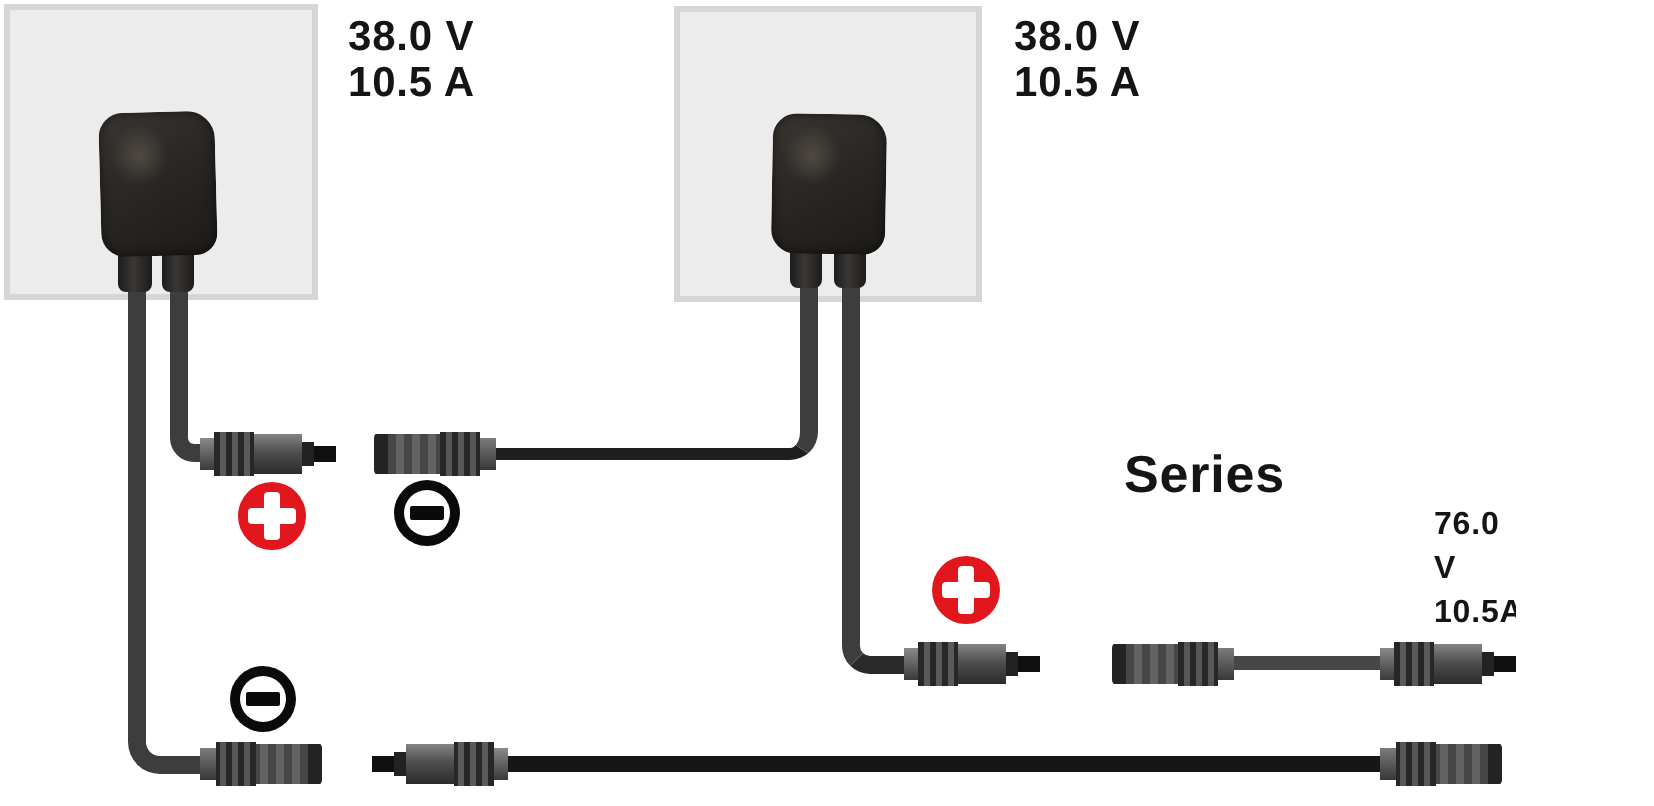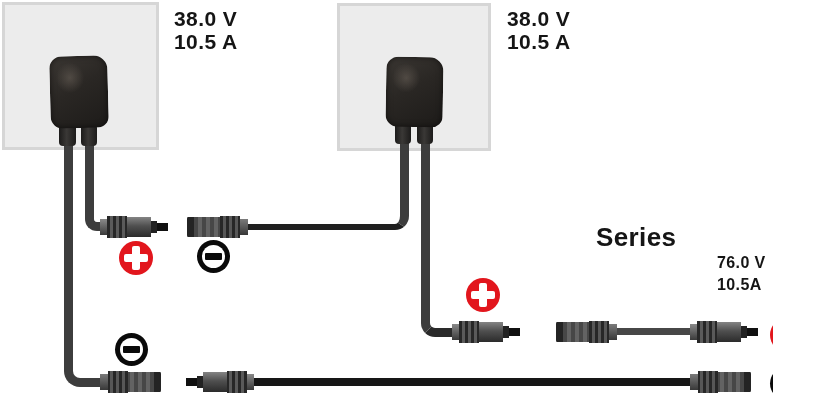--- a/index.html
+++ b/index.html
@@ -1,19 +1,18 @@
 <!DOCTYPE html>
 <html><head>
 <meta charset="utf-8">
 <style>
   html,body{margin:0;padding:0;background:#ffffff;}
   .stage{
     position:relative;width:758px;height:403px;background:#ffffff;overflow:hidden;
     font-family:"Liberation Sans", sans-serif;
-    padding-left:15px;
   }
   
   .panel{
     position:absolute;background:#ececec;border:3px solid #d6d6d6;
   }
   
   .jbox{
     position:absolute;
     background:
       radial-gradient(closest-side at 35% 30%, rgba(120,110,100,.45), rgba(0,0,0,0) 70%),
@@ -108,19 +107,19 @@
   <div class="marker minus" style="left:115px;top:333px;"></div>
 
   <div class="spec" style="left:174px;top:7px;">
     <div>38.0 V</div>
     <div>10.5 A</div>
   </div>
   <div class="spec" style="left:507px;top:7px;">
     <div>38.0 V</div>
     <div>10.5 A</div>
   </div>
-  <div class="series-title" style="left:596px;top:224px;">Series</div>
+  <div class="series-title" style="left:562px;top:224px;">Series</div>
   <div class="spec spec-small" style="left:717px;top:252px;">
     <div>76.0 V</div>
     <div>10.5A</div>
   </div>
 
 </div>
 
 </body></html>

